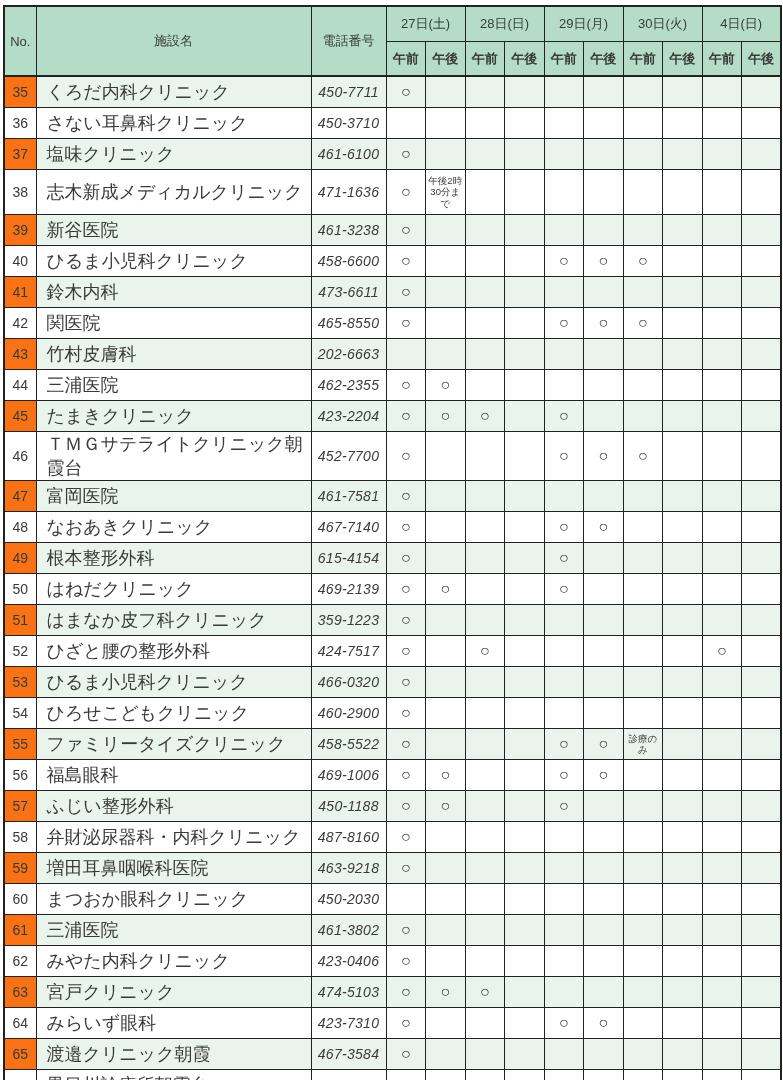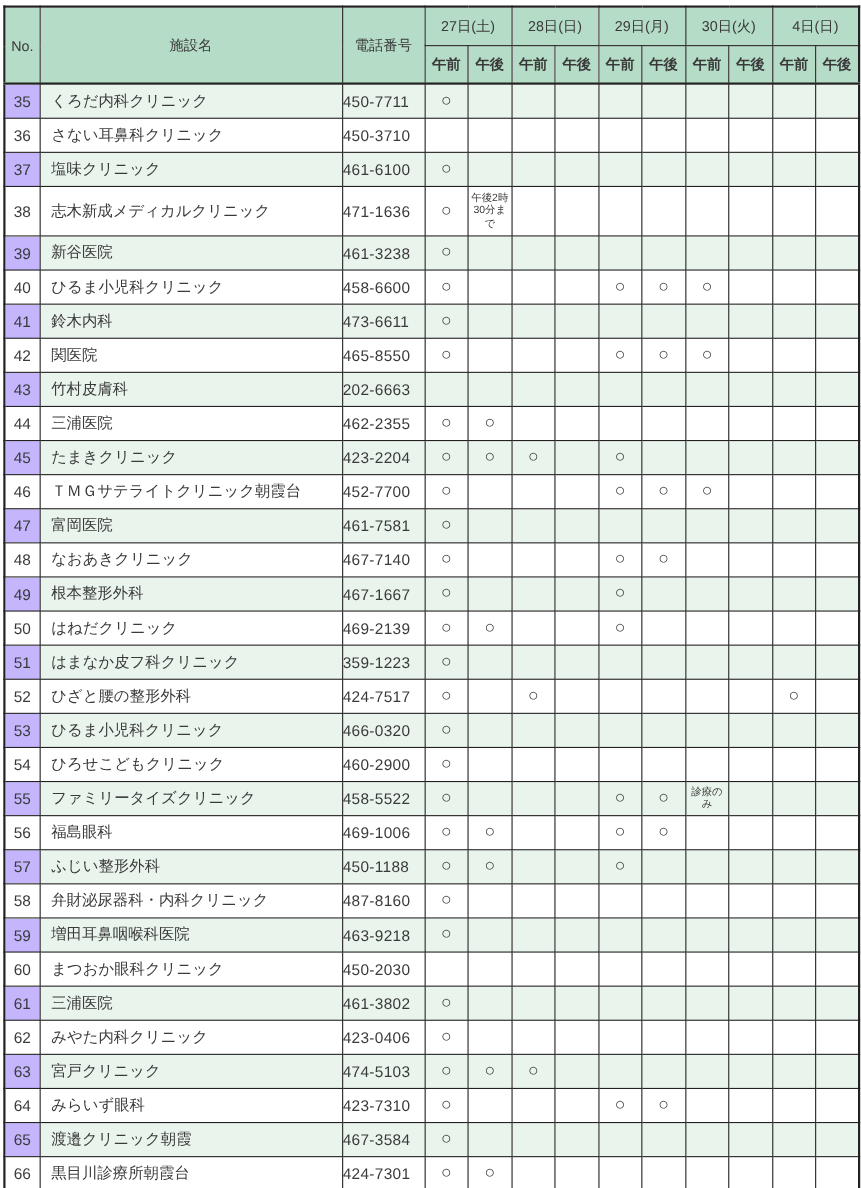--- a/index.html
+++ b/index.html
@@ -25,24 +25,24 @@
     font-weight: normal;
     font-size: 13px;
     text-align: center;
     padding: 0;
   }
   thead tr.date-row th { height: 34px; text-align: center; }
   thead tr.ampm-row th { height: 33px; font-weight: bold; }
   tbody td { height: 30px; padding: 0; background: #ffffff; }
   tr.tall td { height: 44px; }
   tr.tint td { background: var(--row-tint); }
-  tr.tint td.no { background: #c4b5fd; }
+  tr.tint td.no { background: #f97316; }
   td.no { text-align: center; font-size: 14px; }
-  td.facility { text-align: left; padding: 0 0 0 10px; font-size: 14px; }
-  td.phone { font-size: 14px; letter-spacing: 0.3px; }
+  td.facility { text-align: left; padding: 0 0 0 10px; font-size: 18px; }
+  td.phone { text-align: center; font-size: 14px; letter-spacing: 0.3px; font-style: italic; }
   td.slot { text-align: center; font-size: 16px; }
   td.slot.note {
     font-size: 9.5px;
     line-height: 1.2;
     white-space: pre-line;
     padding: 0 1px;
     margin-top: 28px;
   }
 </style>
 </head>
@@ -287,21 +287,21 @@
         <td class="slot circle">○</td>
         <td class="slot circle">○</td>
         <td class="slot"></td>
         <td class="slot"></td>
         <td class="slot"></td>
         <td class="slot"></td>
       </tr>
       <tr class="tint">
         <td class="no">49</td>
         <td class="facility">根本整形外科</td>
-        <td class="phone">467-1667</td>
+        <td class="phone">615-4154</td>
         <td class="slot circle">○</td>
         <td class="slot"></td>
         <td class="slot"></td>
         <td class="slot"></td>
         <td class="slot circle">○</td>
         <td class="slot"></td>
         <td class="slot"></td>
         <td class="slot"></td>
         <td class="slot"></td>
         <td class="slot"></td>

